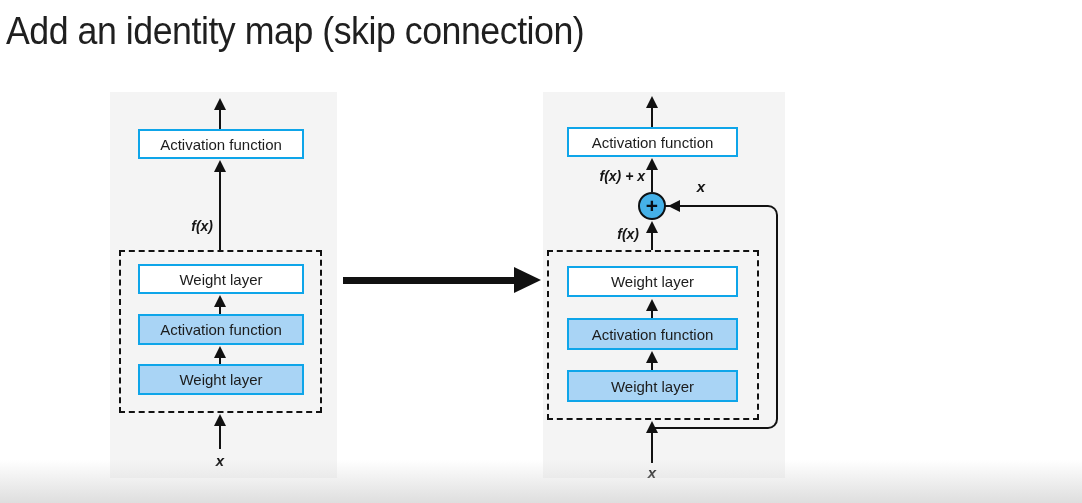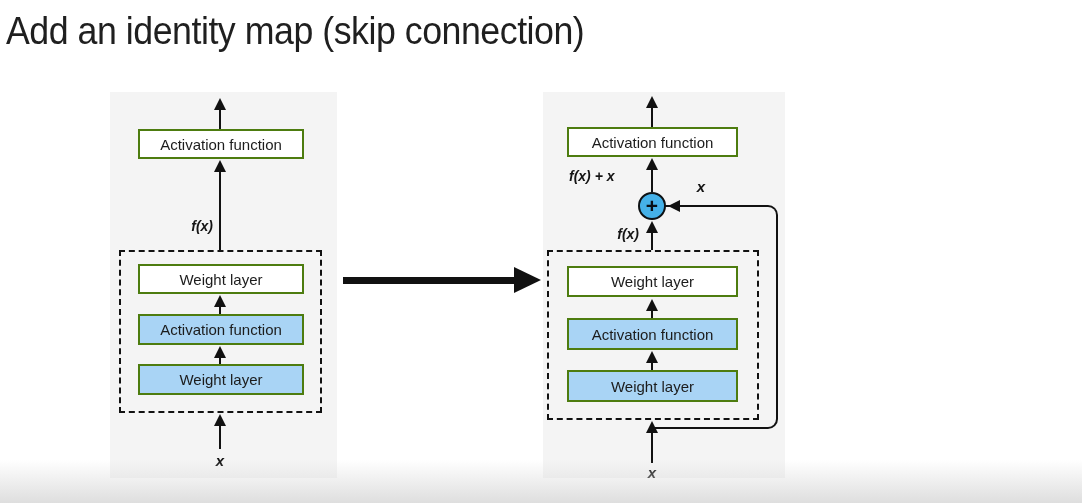--- a/index.html
+++ b/index.html
@@ -22,21 +22,21 @@
   }
 
   
   .panel{ position:absolute; background:#f4f4f4; }
   #panel-left  { left:110px; top:84px; width:227px; height:386px; }
   #panel-right { left:543px; top:84px; width:242px; height:386px; }
 
   
   .nbox{
     position:absolute;
-    border:2px solid #4d7c0f;
+    border:2px solid #0ea5e9;
     display:flex; align-items:center; justify-content:center;
     font-size:15px; color:#1c1c1c; background:#ffffff;
     line-height:1;
   }
   .nbox.blue{ background:#a9d4f5; }
 
   .dashed-box{
     position:absolute;
     border:2px dashed #111;
   }
@@ -165,21 +165,21 @@
 
     <div class="ah-up" style="left:103px; top:4px;"></div>
     <div class="vline" style="left:108px; top:14px; height:21px;"></div>
 
     <div class="nbox" style="left:24px; top:35px; width:171px; height:30px;">
       <span>Activation function</span>
     </div>
 
     <div class="ah-up" style="left:103px; top:66px;"></div>
     <div class="vline" style="left:108px; top:76px; height:24px;"></div>
-    <div class="math-label" style="left:26px; top:76px; width:76px; ">f(x) + x</div>
+    <div class="math-label" style="left:26px; top:76px; width:76px; text-align:right;">f(x) + x</div>
 
     <div class="math-label" style="left:148px; top:86px; width:20px; text-align:center; font-size:15px;">x</div>
 
     <div class="ah-left" style="left:125px; top:108px;"></div>
 
     <div class="plus-circle" style="left:95px; top:100px;">
       <span>+</span>
     </div>
 
     <div class="ah-up" style="left:103px; top:129px;"></div>

